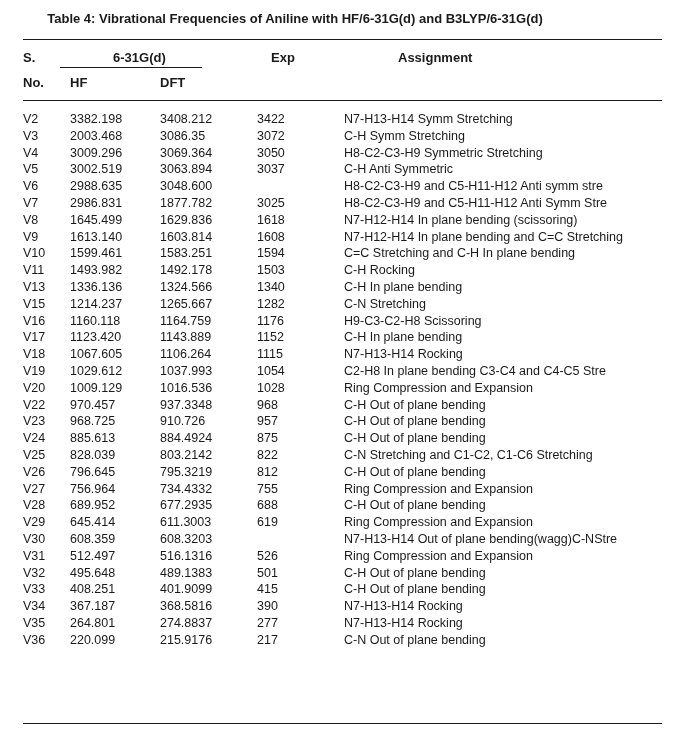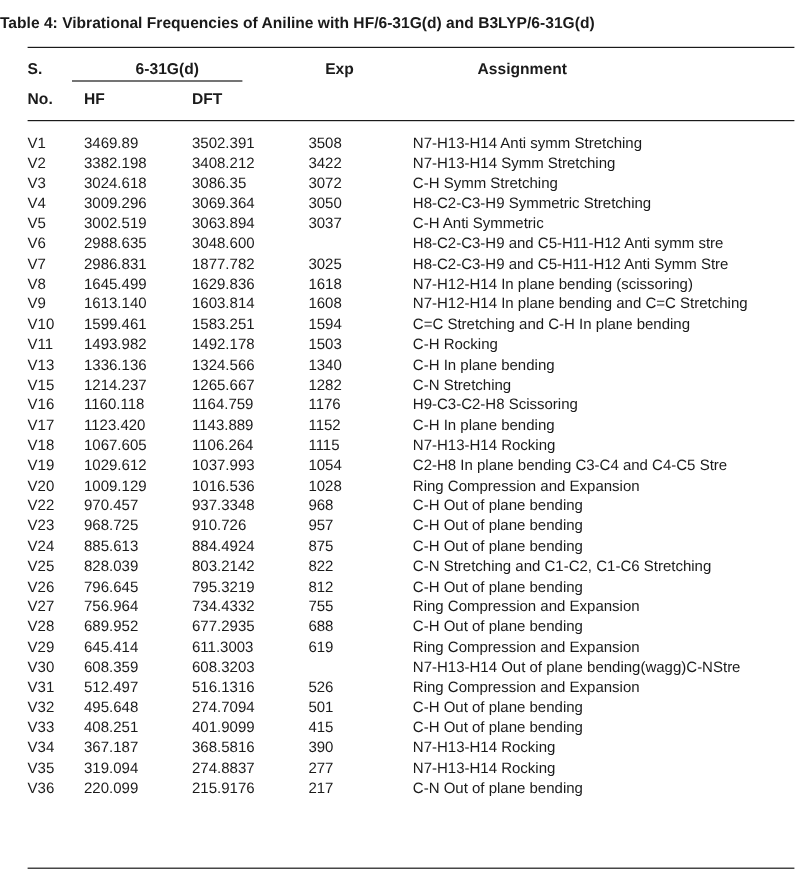--- a/index.html
+++ b/index.html
@@ -1,21 +1,21 @@
 <!DOCTYPE html>
 <html><head>
 <meta charset="utf-8">
 <style>
   html, body { margin: 0; padding: 0; background: #ffffff; }
   body {
     width: 676px; height: 743px; position: relative; overflow: hidden;
     font-family: "Liberation Sans", sans-serif; color: #1a1a1a;
   }
   .title {
-    position: absolute; top: 11px; left: 0; width: 590px; text-align: left;
+    position: absolute; top: 11px; left: 0; width: 590px; text-align: center;
     font-weight: bold; font-size: 13px; letter-spacing: 0px;
   }
   .rule { position: absolute; height: 1px; background: #1a1a1a; }
   .hdr { position: absolute; font-weight: bold; font-size: 13px; }
   .rows { position: absolute; top: 111px; left: 0; width: 676px; }
   .row { position: relative; height: 16.8px; font-size: 12.5px; line-height: 16.8px; }
   .row span { position: absolute; top: 0; white-space: nowrap; }
   .c-no { left: 23px; }
   .c-hf { left: 70px; }
   .c-dft { left: 160px; }
@@ -36,36 +36,29 @@
 <div class="hdr" style="top:50px; left:398px;">Assignment</div>
 
 <div class="hdr" style="top:75px; left:23px;">No.</div>
 <div class="hdr" style="top:75px; left:70px;">HF</div>
 <div class="hdr" style="top:75px; left:160px;">DFT</div>
 
 <div class="rule" style="top:100px; left:23px; width:639px;"></div>
 
 <div class="rows" id="rows">
     <div class="row">
-    <span class="c-no">V1</span>
-    <span class="c-hf">3469.89</span>
-    <span class="c-dft">3502.391</span>
-    <span class="c-exp">3508</span>
-    <span class="c-asg">N7-H13-H14 Anti symm Stretching</span>
-  </div>
-    <div class="row">
     <span class="c-no">V2</span>
     <span class="c-hf">3382.198</span>
     <span class="c-dft">3408.212</span>
     <span class="c-exp">3422</span>
     <span class="c-asg">N7-H13-H14  Symm Stretching</span>
   </div>
     <div class="row">
     <span class="c-no">V3</span>
-    <span class="c-hf">3024.618</span>
+    <span class="c-hf">2003.468</span>
     <span class="c-dft">3086.35</span>
     <span class="c-exp">3072</span>
     <span class="c-asg">C-H Symm Stretching</span>
   </div>
     <div class="row">
     <span class="c-no">V4</span>
     <span class="c-hf">3009.296</span>
     <span class="c-dft">3069.364</span>
     <span class="c-exp">3050</span>
     <span class="c-asg">H8-C2-C3-H9 Symmetric Stretching</span>
@@ -234,41 +227,41 @@
     <div class="row">
     <span class="c-no">V31</span>
     <span class="c-hf">512.497</span>
     <span class="c-dft">516.1316</span>
     <span class="c-exp">526</span>
     <span class="c-asg">Ring Compression and Expansion</span>
   </div>
     <div class="row">
     <span class="c-no">V32</span>
     <span class="c-hf">495.648</span>
-    <span class="c-dft">274.7094</span>
+    <span class="c-dft">489.1383</span>
     <span class="c-exp">501</span>
     <span class="c-asg">C-H Out of plane bending</span>
   </div>
     <div class="row">
     <span class="c-no">V33</span>
     <span class="c-hf">408.251</span>
     <span class="c-dft">401.9099</span>
     <span class="c-exp">415</span>
     <span class="c-asg">C-H Out of plane bending</span>
   </div>
     <div class="row">
     <span class="c-no">V34</span>
     <span class="c-hf">367.187</span>
     <span class="c-dft">368.5816</span>
     <span class="c-exp">390</span>
     <span class="c-asg">N7-H13-H14 Rocking</span>
   </div>
     <div class="row">
     <span class="c-no">V35</span>
-    <span class="c-hf">319.094</span>
+    <span class="c-hf">264.801</span>
     <span class="c-dft">274.8837</span>
     <span class="c-exp">277</span>
     <span class="c-asg">N7-H13-H14 Rocking</span>
   </div>
     <div class="row">
     <span class="c-no">V36</span>
     <span class="c-hf">220.099</span>
     <span class="c-dft">215.9176</span>
     <span class="c-exp">217</span>
     <span class="c-asg">C-N Out of plane bending</span>

